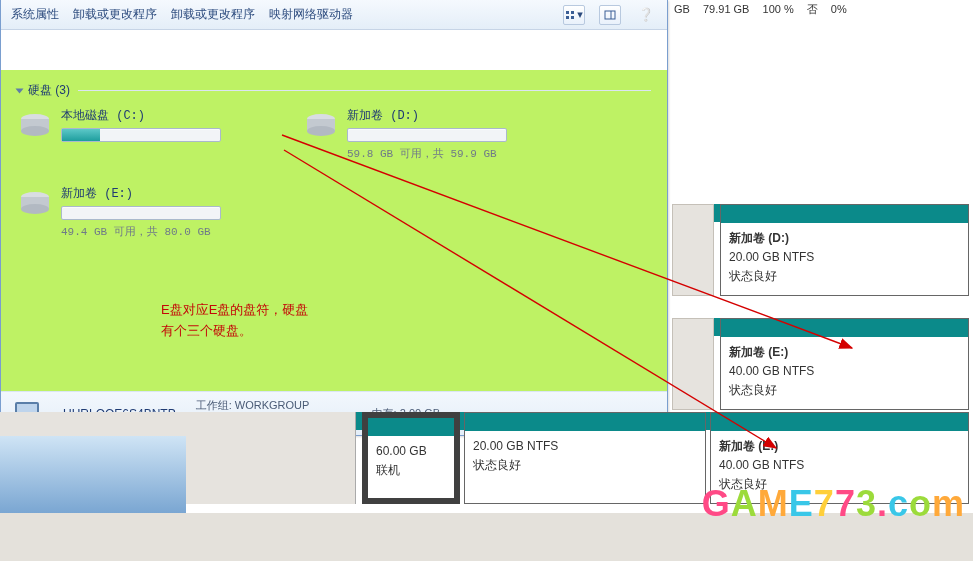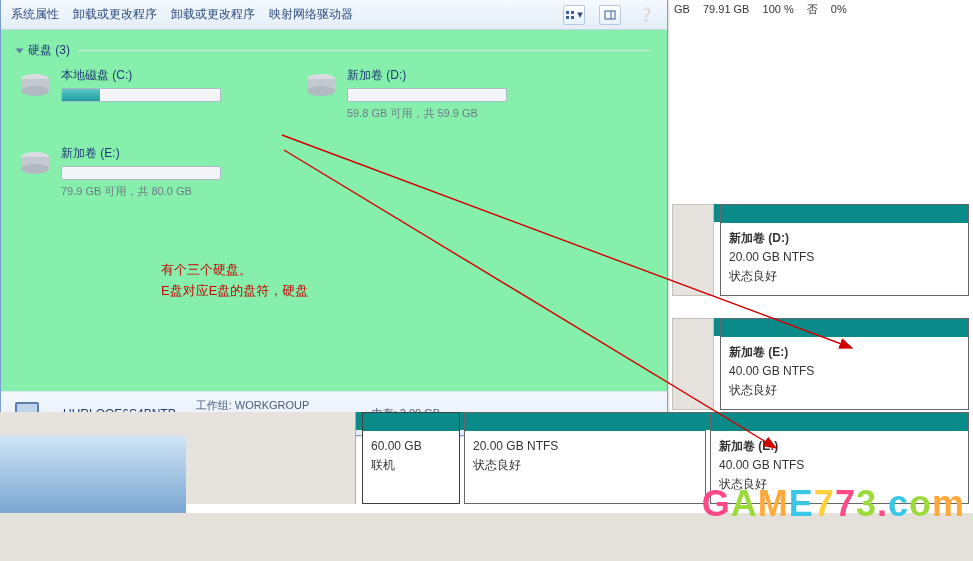--- a/index.html
+++ b/index.html
@@ -49,36 +49,37 @@
       width: 54px;
       background:#f5f9fe;
       border-right:1px solid #dae6f4;
       padding:8px 4px;
       color:#2b4a7d;
     }
     .main {
       flex:1;
       padding: 12px 16px 0 16px;
       position: relative;
-      background:#86efac;
+      background:#bef264;
+      margin-top:40px;
     }
     .section-hdr {
       display:flex; align-items:center;
       color:#1f3b73;
       margin-bottom:8px;
     }
     .tri {
       width:0;height:0;border-left:5px solid #607da7;
       border-top:4px solid transparent;border-bottom:4px solid transparent;
       margin-right:6px;
       transform: rotate(90deg);
     }
     .section-hdr .line { flex:1; height:1px; background:#dbe5f2; margin-left:8px; }
     .drives { display:flex; flex-wrap:wrap; gap: 24px 36px; }
-    .drive { display:flex; gap:8px; width: 250px; }
+    .drive { display:flex; gap:8px; width: 250px; font-family: Liberation Mono, monospace; }
     .dicon { width:36px; height:30px; margin-top:4px; }
     .dinfo { flex:1; }
     .dname { color:#1f3b73; margin-bottom:4px; }
     .bar {
       width: 160px; height: 14px;
       border:1px solid #aab9cc;
       background:#f2f4f7;
       border-radius:2px;
       box-shadow: inset 0 1px 1px rgba(255,255,255,.7);
     }
@@ -150,21 +151,21 @@
       position:absolute; left:0; right:0; top:0; height:18px;
       background:#0b8a8a;
     }
     .band-full .gutter {
       position:absolute; left:0; top:0; bottom:0; width:356px;
       border-right:1px solid #aaa;
       background:#e6e3de;
     }
     .band-full .cardA {
       position:absolute; left:362px; top:0; width:98px; bottom:0;
-      border:1px solid #404040; background:#fff;
+      border:6px solid #404040; background:#fff;
     }
     .band-full .cardB {
       position:absolute; left:464px; top:0; width:242px; bottom:0;
       border:1px solid #666; background:#fff;
     }
     .band-full .cardC {
       position:absolute; left:710px; top:0; right:0; bottom:0;
       border:1px solid #666; background:#fff;
     }
     .band-full .cardA .hd, .band-full .cardB .hd, .band-full .cardC .hd{
@@ -274,28 +275,28 @@
           <svg class="dicon" viewBox="0 0 36 30">
               <ellipse cx="18" cy="8" rx="14" ry="5" fill="#d9dde2"></ellipse>
               <rect x="4" y="8" width="28" height="12" fill="#c3c9d0"></rect>
               <ellipse cx="18" cy="20" rx="14" ry="5" fill="#b2b9c2"></ellipse>
             </svg>
           <div class="dinfo">
             <div class="dname">新加卷 (E:)</div>
             <div class="bar">
                 <div class="barFill" style="width:1%"></div>
               </div>
-            <div class="freetxt">79.9 GB 可用，共 80.0 GB</div>
+            <div class="freetxt">49.4 GB 可用，共 80.0 GB</div>
           </div>
         </div>
       </div>
 
       <div class="annotation">
+        <div>E盘对应E盘的盘符，硬盘</div>
         <div>有个三个硬盘。</div>
-        <div>E盘对应E盘的盘符，硬盘</div>
       </div>
     </div>
   </div>
 
   <div class="status">
     <svg class="pcicon" viewBox="0 0 32 32">
         <rect x="4" y="4" width="24" height="16" rx="2" fill="#5a7ea8"></rect>
         <rect x="6" y="6" width="20" height="12" fill="#bed4ec"></rect>
         <rect x="10" y="22" width="12" height="3" fill="#8a98a8"></rect>
         <rect x="6" y="25" width="20" height="3" fill="#b2b9c2"></rect>

